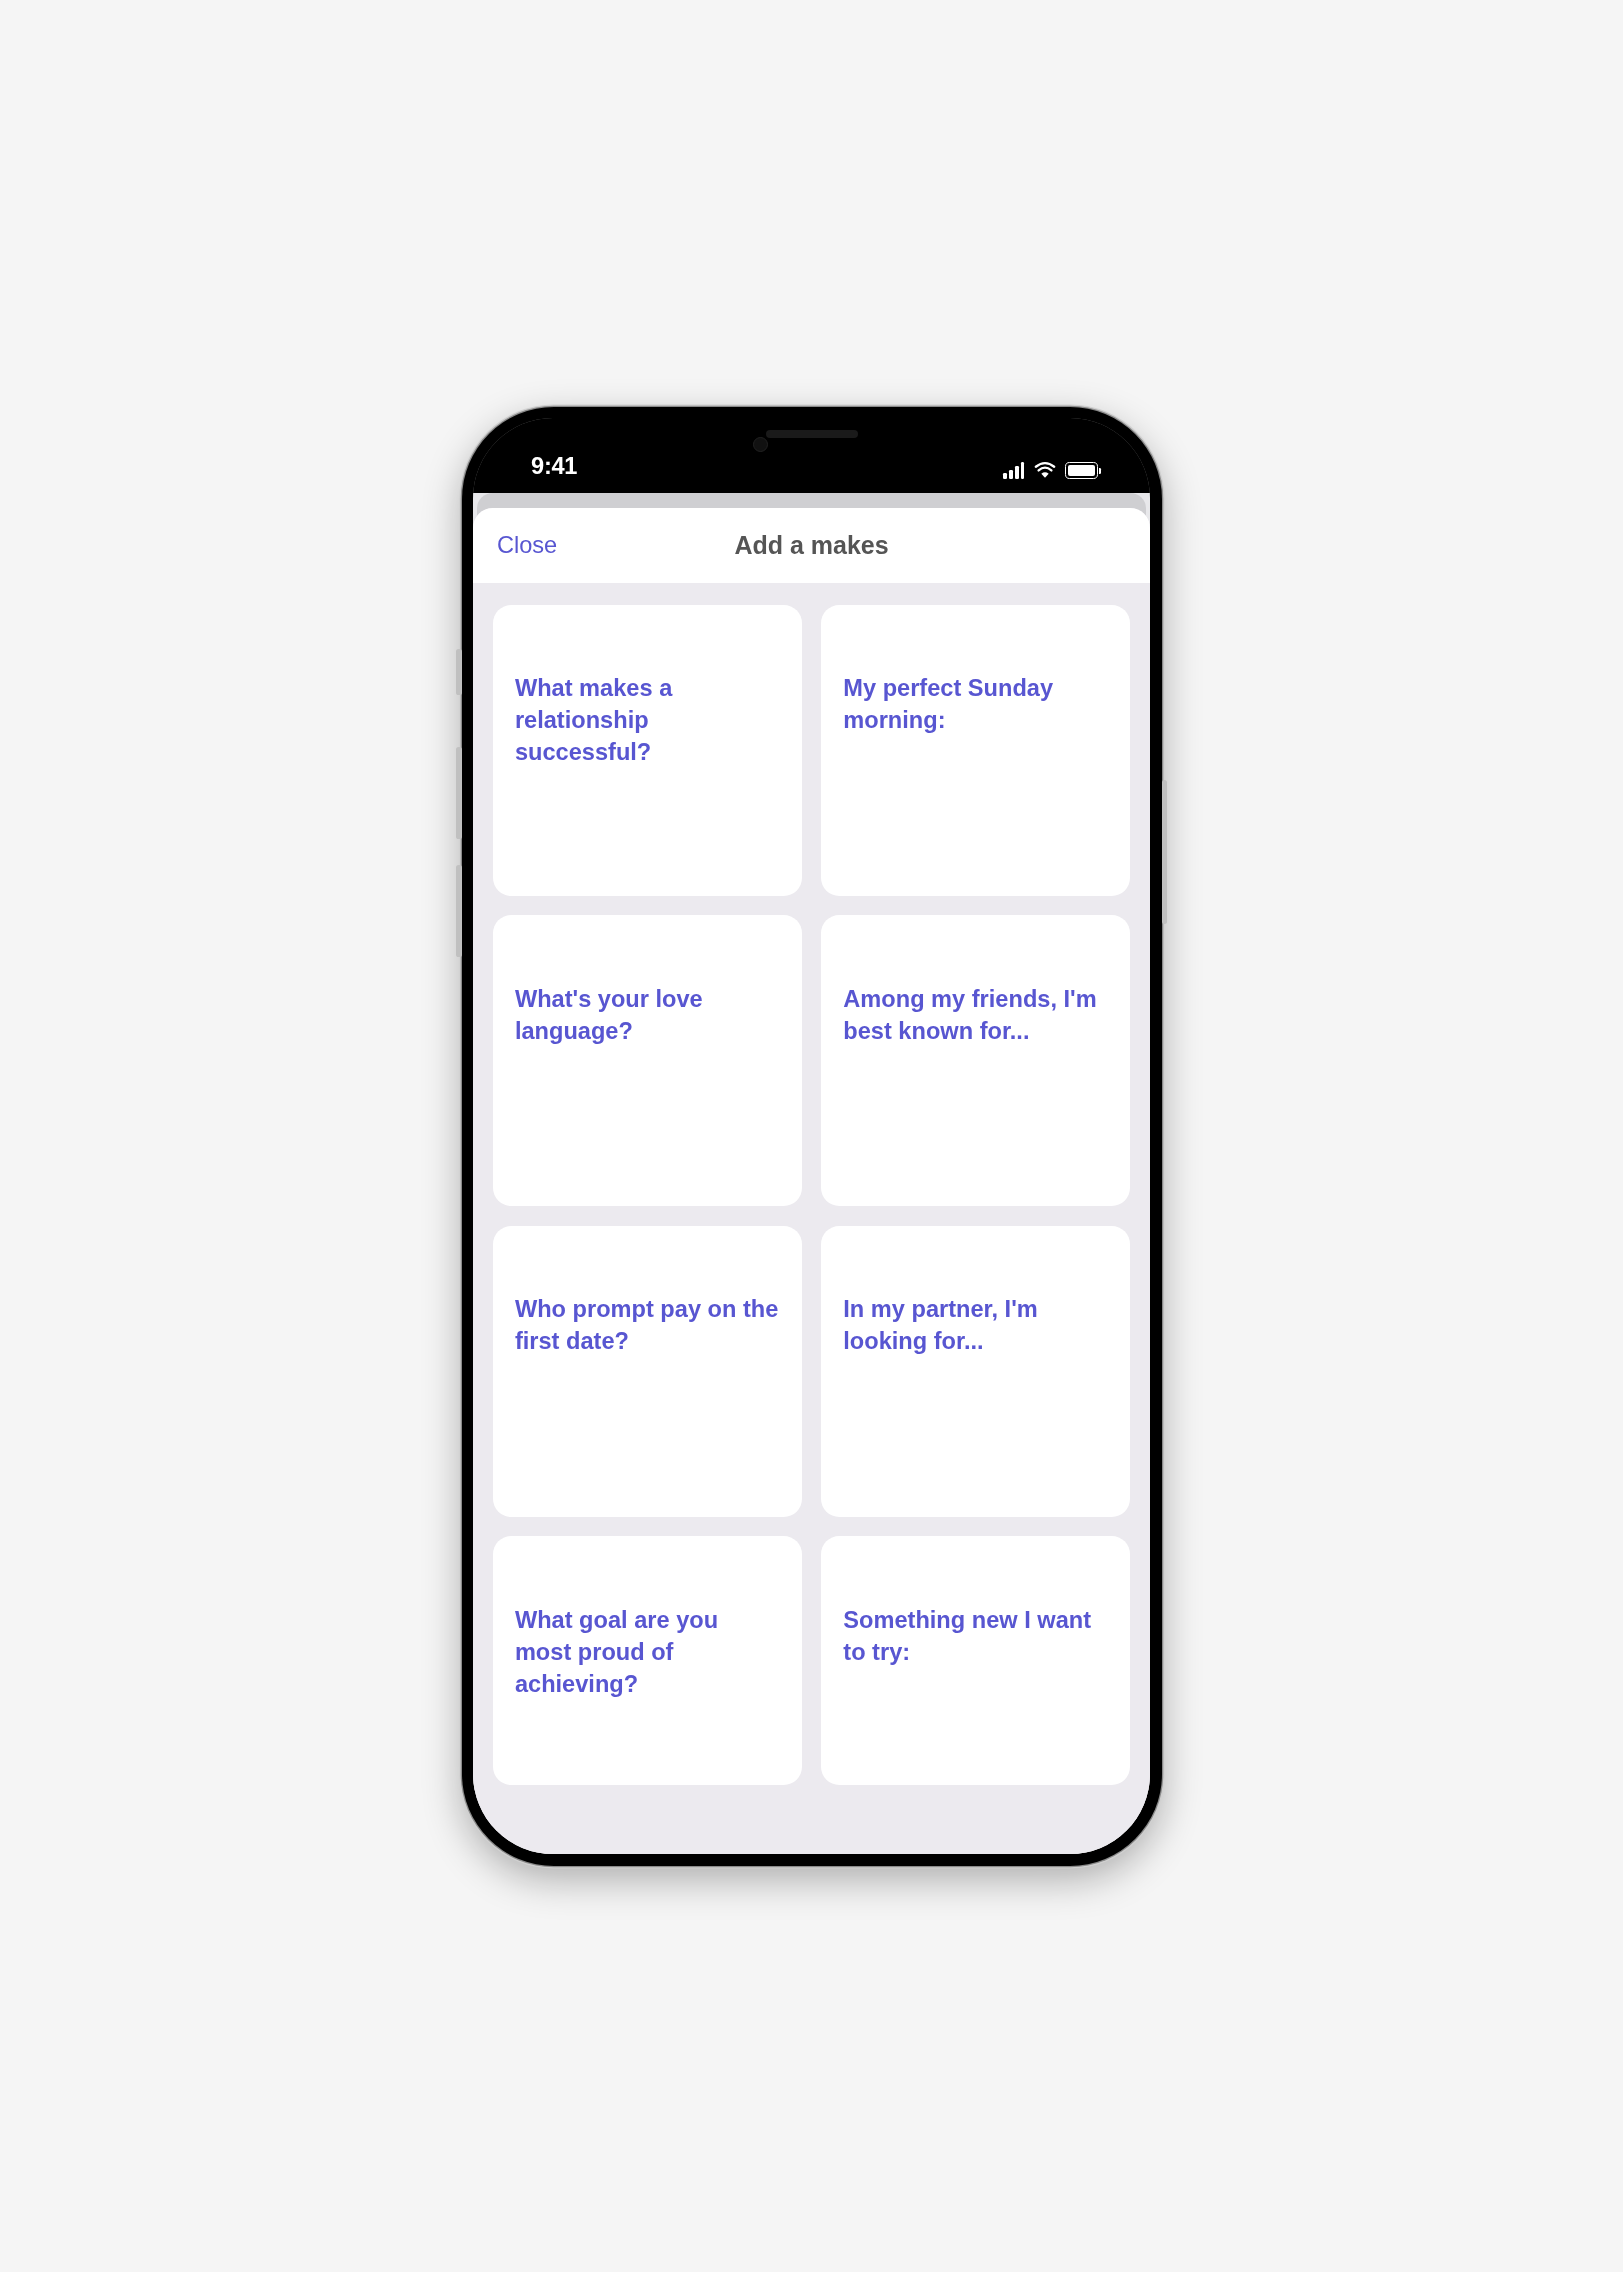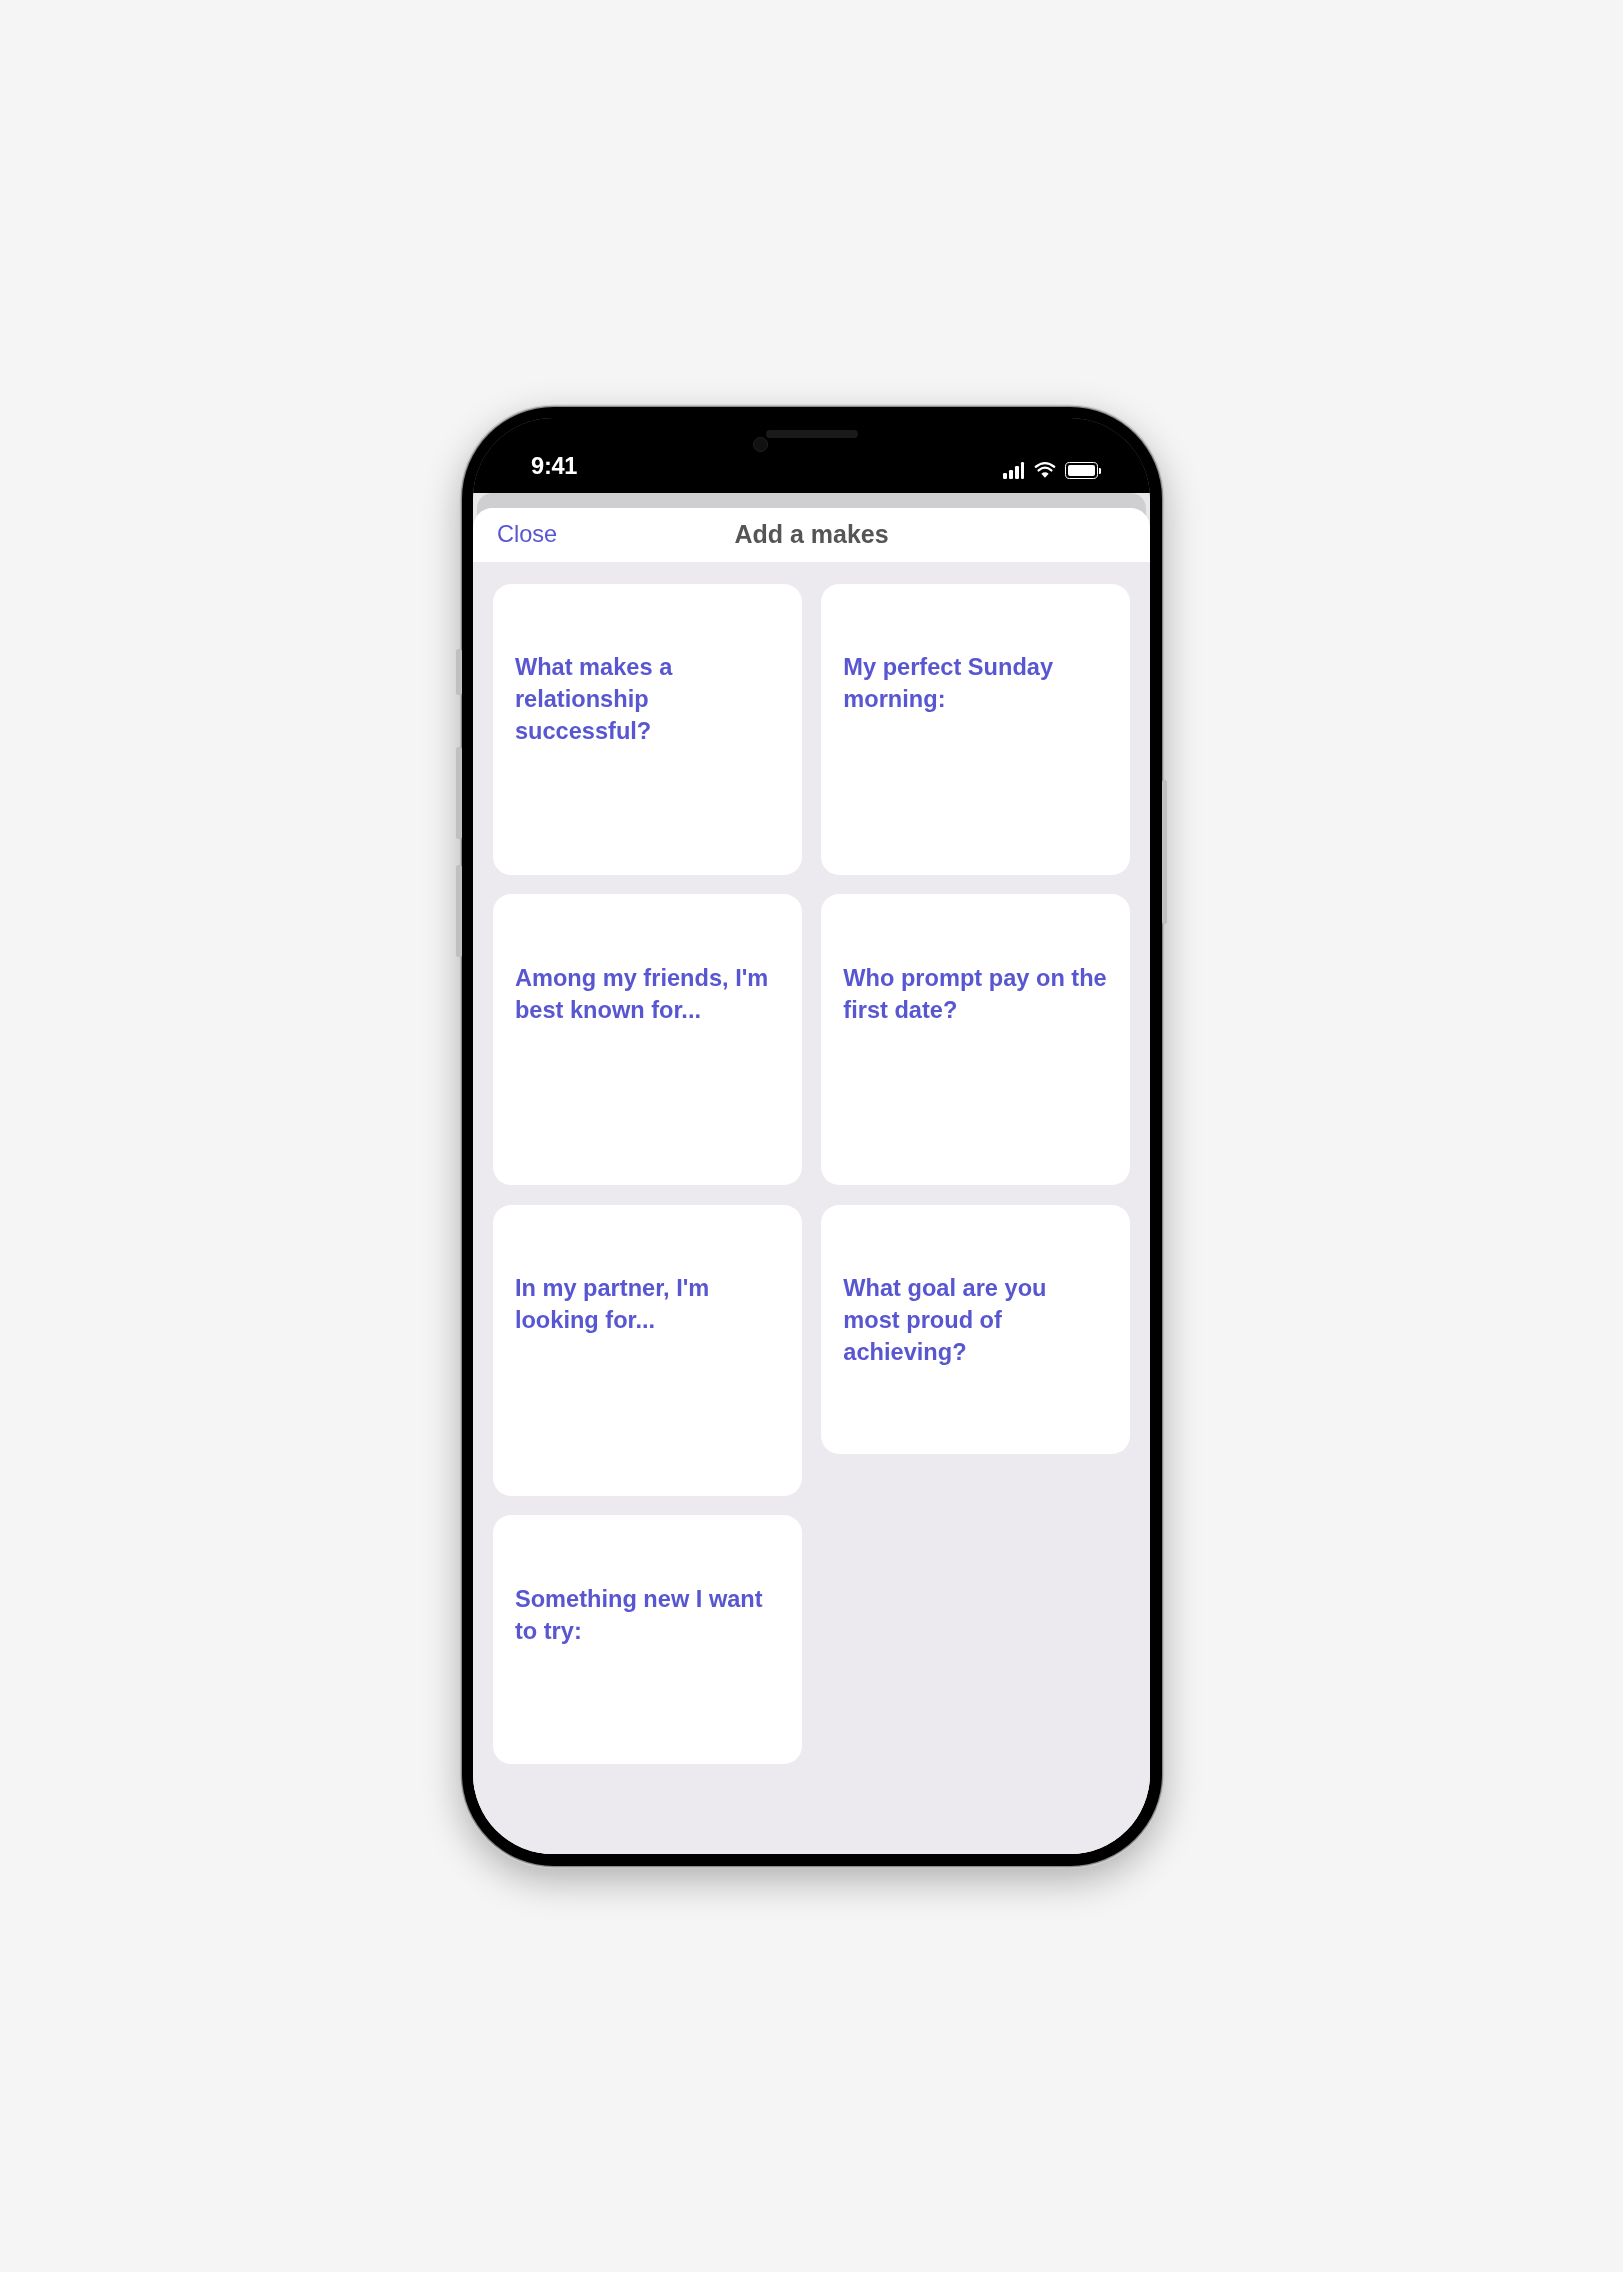--- a/index.html
+++ b/index.html
@@ -183,21 +183,21 @@
       right: 0;
       bottom: 0;
       background: #eceaef;
       border-radius: 19.6px 19.6px 0 0;
       overflow: hidden;
       display: flex;
       flex-direction: column;
     }
     
     .sheet-header {
-      height: 54px;
+      height: 75px;
       background: #fff;
       display: flex;
       align-items: center;
       justify-content: center;
       position: relative;
       border-radius: 19.6px 19.6px 0 0;
       flex-shrink: 0;
     }
     
     .close-btn {
@@ -300,20 +300,23 @@
 
           <div class="sheet-body">
             <div class="grid">
               <div class="card">
                 <div class="card-text">What makes a relationship successful?</div>
               </div>
               <div class="card">
                 <div class="card-text">My perfect Sunday morning:</div>
               </div>
               <div class="card">
+                <div class="card-text">What's your love language?</div>
+              </div>
+              <div class="card">
                 <div class="card-text">Among my friends, I'm best known for...</div>
               </div>
               <div class="card">
                 <div class="card-text">Who prompt pay on the first date?</div>
               </div>
               <div class="card">
                 <div class="card-text">In my partner, I'm looking for...</div>
               </div>
               <div class="card last-row">
                 <div class="card-text">What goal are you most proud of achieving?</div>

